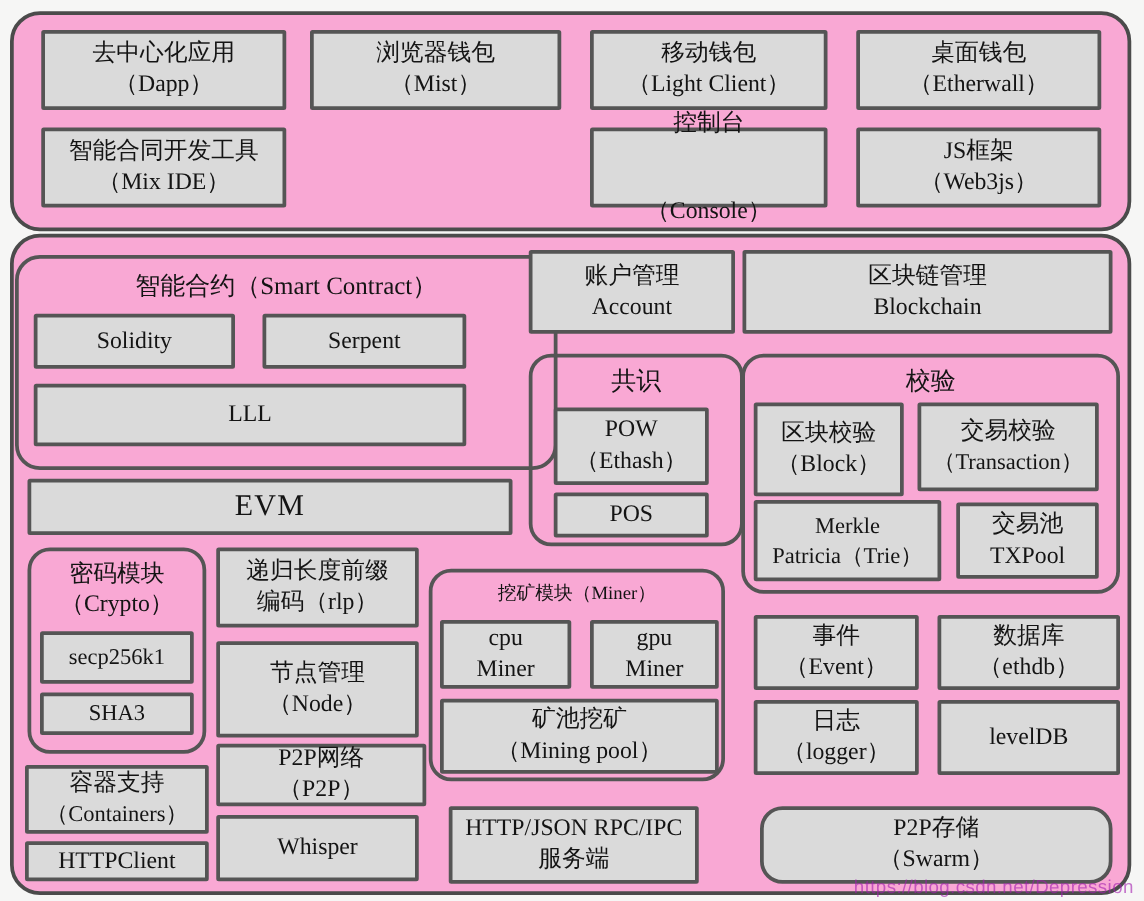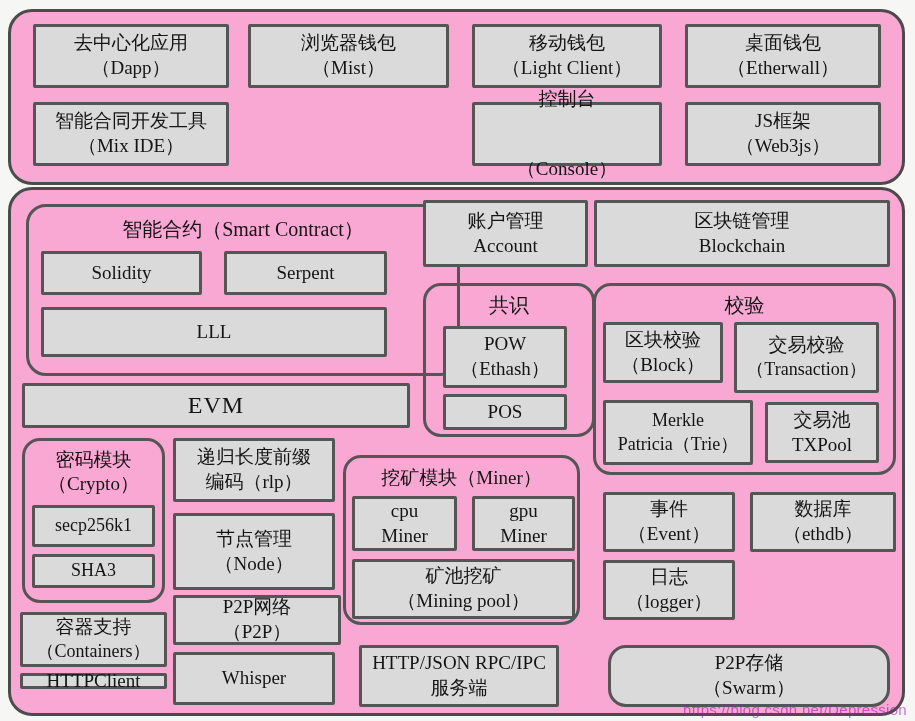--- a/index.html
+++ b/index.html
@@ -67,21 +67,21 @@
       <span class="line">（Console）</span>
     </div>
     <div class="box" style="left:674px;top:90px;width:196px;height:64px;">
       <span class="line">JS框架</span>
       <span class="line">（Web3js）</span>
     </div>
   </div>
 
   <div class="panel" style="left:8px;top:187px;width:891px;height:523px;">
 
-    <div class="group" style="left:15px;top:14px;width:434px;height:172px;border-radius:20px;">
+    <div class="group" style="left:1px;top:14px;width:434px;height:172px;border-radius:20px;">
       <span class="group-title" style="top:10px;">智能合约（Smart Contract）</span>
       <div class="box" style="left:12px;top:44px;width:161px;height:44px;">
         <span class="line">Solidity</span>
       </div>
       <div class="box" style="left:195px;top:44px;width:163px;height:44px;">
         <span class="line">Serpent</span>
       </div>
       <div class="box" style="left:12px;top:100px;width:346px;height:50px;">
         <span class="line">LLL</span>
       </div>
@@ -106,21 +106,21 @@
         <span class="line">POW</span>
         <span class="line">（Ethash）</span>
       </div>
       <div class="box" style="left:17px;top:108px;width:124px;height:36px;">
         <span class="line">POS</span>
       </div>
     </div>
 
     <div class="group" style="left:582px;top:93px;width:303px;height:192px;">
       <span class="group-title" style="top:7px;">校验</span>
-      <div class="box" style="left:7px;top:36px;width:120px;height:61px;">
+      <div class="box" style="left:7px;top:36px;width:120px;height:75px;">
         <span class="line">区块校验</span>
         <span class="line">（Block）</span>
       </div>
       <div class="box sm" style="left:7px;top:114px;width:150px;height:65px;">
         <span class="line">Merkle</span>
         <span class="line">Patricia（Trie）</span>
       </div>
       <div class="box" style="left:138px;top:36px;width:145px;height:71px;">
         <span class="line">交易校验</span>
         <span class="line sm">（Transaction）</span>
@@ -157,26 +157,26 @@
       <span class="line">（P2P）</span>
     </div>
     <div class="box" style="left:162px;top:462px;width:162px;height:53px;">
       <span class="line">Whisper</span>
     </div>
 
     <div class="box" style="left:9px;top:422px;width:147px;height:55px;">
       <span class="line">容器支持</span>
       <span class="line sm">（Containers）</span>
     </div>
-    <div class="box" style="left:9px;top:483px;width:147px;height:16px;">
+    <div class="box" style="left:9px;top:483px;width:147px;height:32px;">
       <span class="line">HTTPClient</span>
     </div>
 
     <div class="group" style="left:332px;top:265px;width:237px;height:170px;">
-      <span class="group-title" style="top:8px;font-size:19px;">挖矿模块（Miner）</span>
+      <span class="group-title" style="top:8px;font-size:15px;">挖矿模块（Miner）</span>
       <div class="box" style="left:6px;top:38px;width:105px;height:55px;">
         <span class="line">cpu</span>
         <span class="line">Miner</span>
       </div>
       <div class="box" style="left:126px;top:38px;width:103px;height:55px;">
         <span class="line">gpu</span>
         <span class="line">Miner</span>
       </div>
       <div class="box" style="left:6px;top:101px;width:223px;height:60px;">
         <span class="line">矿池挖矿</span>
@@ -189,20 +189,23 @@
       <span class="line">（Event）</span>
     </div>
     <div class="box" style="left:739px;top:302px;width:146px;height:60px;">
       <span class="line">数据库</span>
       <span class="line">（ethdb）</span>
     </div>
     <div class="box" style="left:592px;top:370px;width:132px;height:60px;">
       <span class="line">日志</span>
       <span class="line">（logger）</span>
     </div>
+    <div class="box" style="left:739px;top:370px;width:146px;height:60px;">
+      <span class="line">levelDB</span>
+    </div>
 
     <div class="box" style="left:348px;top:455px;width:200px;height:62px;">
       <span class="line">HTTP/JSON RPC/IPC</span>
       <span class="line">服务端</span>
     </div>
     <div class="box" style="left:597px;top:455px;width:282px;height:62px;border-radius:18px;">
       <span class="line">P2P存储</span>
       <span class="line">（Swarm）</span>
     </div>
   </div>

